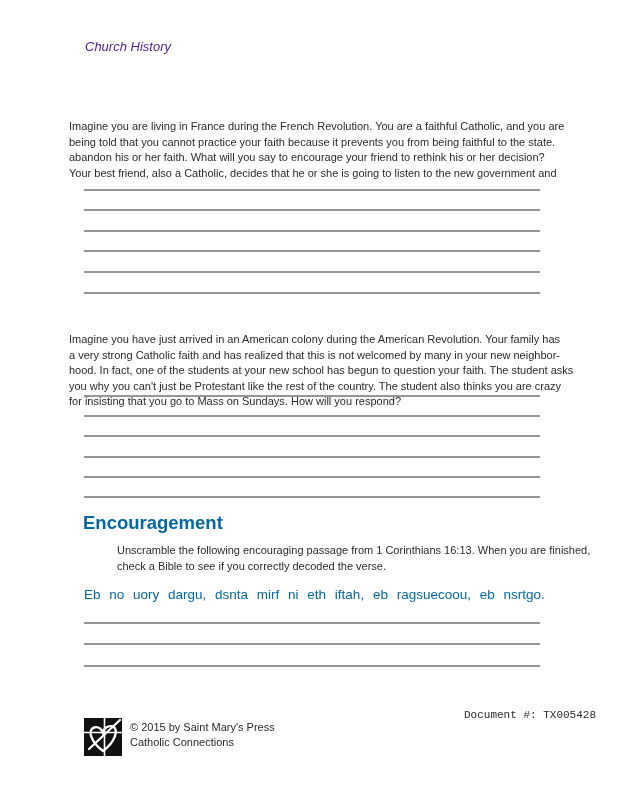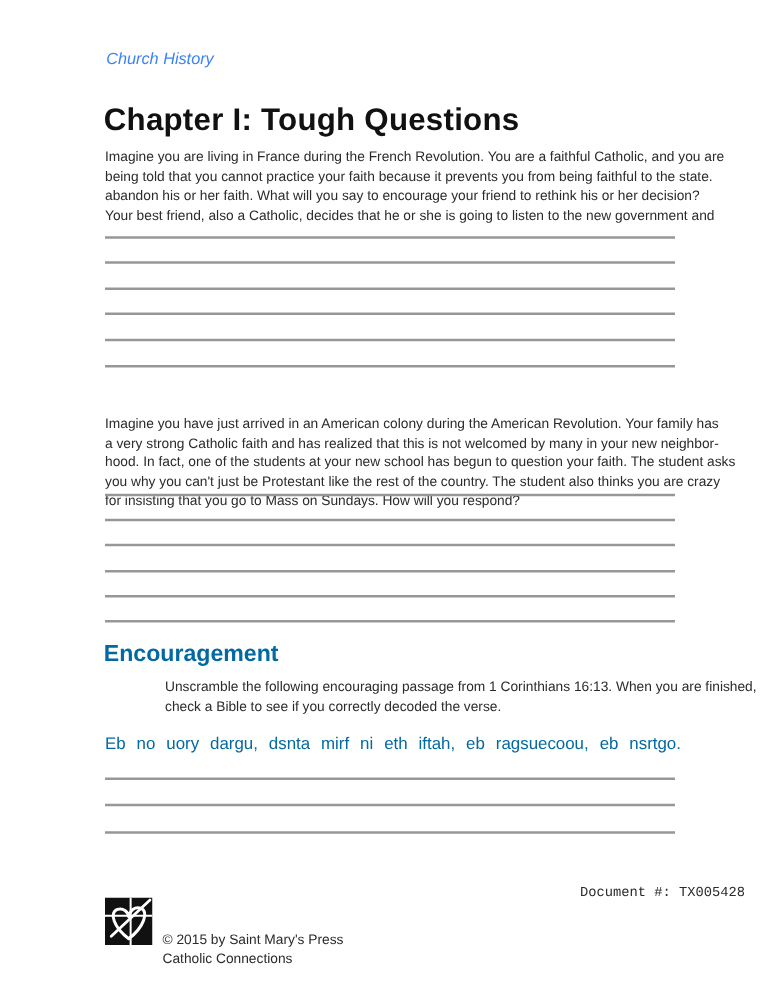--- a/index.html
+++ b/index.html
@@ -8,29 +8,29 @@
     background: #ffffff;
     font-family: "Liberation Sans", sans-serif;
     color: #2b2b2b;
     position: relative;
     overflow: hidden;
   }
   .page { position: absolute; inset: 0; background: #ffffff; }
 
   .course {
     position: absolute; left: 85px; top: 39px;
-    font-size: 13px; font-style: italic; color: #3b82f6; text-align: center;
+    font-size: 13px; font-style: italic; color: #4c1d95; text-align: center;
   }
   .title {
     position: absolute; left: 83px; top: 82px; margin: 0;
     font-size: 25px; font-weight: bold; color: #111111;
     letter-spacing: 0.2px;
   }
 
-  .para { position: absolute; left: 84px; width: 470px; }
+  .para { position: absolute; left: 69px; width: 470px; }
   .pline { font-size: 11px; line-height: 15.5px; white-space: nowrap; color: #2b2b2b; }
 
   .p1 { top: 119px; }
   .p2 { top: 312px; margin-top: 20px; }
   .inst { top: 543px; margin-left: 48px; }
 
   .lines { position: absolute; left: 84px; width: 456px; }
   .answer-line { border-bottom: 2px solid #979797; }
   .b1 { top: 170px; }
   .b1 .answer-line { height: 18.6px; }
@@ -45,35 +45,34 @@
   }
   .scrambled {
     position: absolute; left: 84px; top: 587px;
     font-size: 13.5px; color: #0369a1;
     word-spacing: 5px; white-space: nowrap;
   }
 
   .footer-logo { position: absolute; left: 84px; top: 718px; }
   .footer-text {
     position: absolute; left: 130px; top: 720px;
-    font-size: 11px; line-height: 15px; color: #2b2b2b; margin-top: 25px;
+    font-size: 11px; line-height: 15px; color: #2b2b2b;
   }
   .docnum {
     position: absolute; left: 464px; top: 709px;
     font-size: 11px; color: #2b2b2b; white-space: nowrap; font-family: Liberation Mono, monospace;
   }
 </style>
 </head>
 <body>
 
 <div class="page">
 
   <div class="course">Church History</div>
 
-  <h1 class="title">Chapter I: Tough Questions</h1>
 
   <div class="para p1">
     <div class="pline">Imagine you are living in France during the French Revolution. You are a faithful Catholic, and you are</div>
     <div class="pline">being told that you cannot practice your faith because it prevents you from being faithful to the state.</div>
     <div class="pline">abandon his or her faith. What will you say to encourage your friend to rethink his or her decision?</div>
     <div class="pline">Your best friend, also a Catholic, decides that he or she is going to listen to the new government and</div>
   </div>
 
   <div class="lines b1">
     <div class="answer-line"></div>

